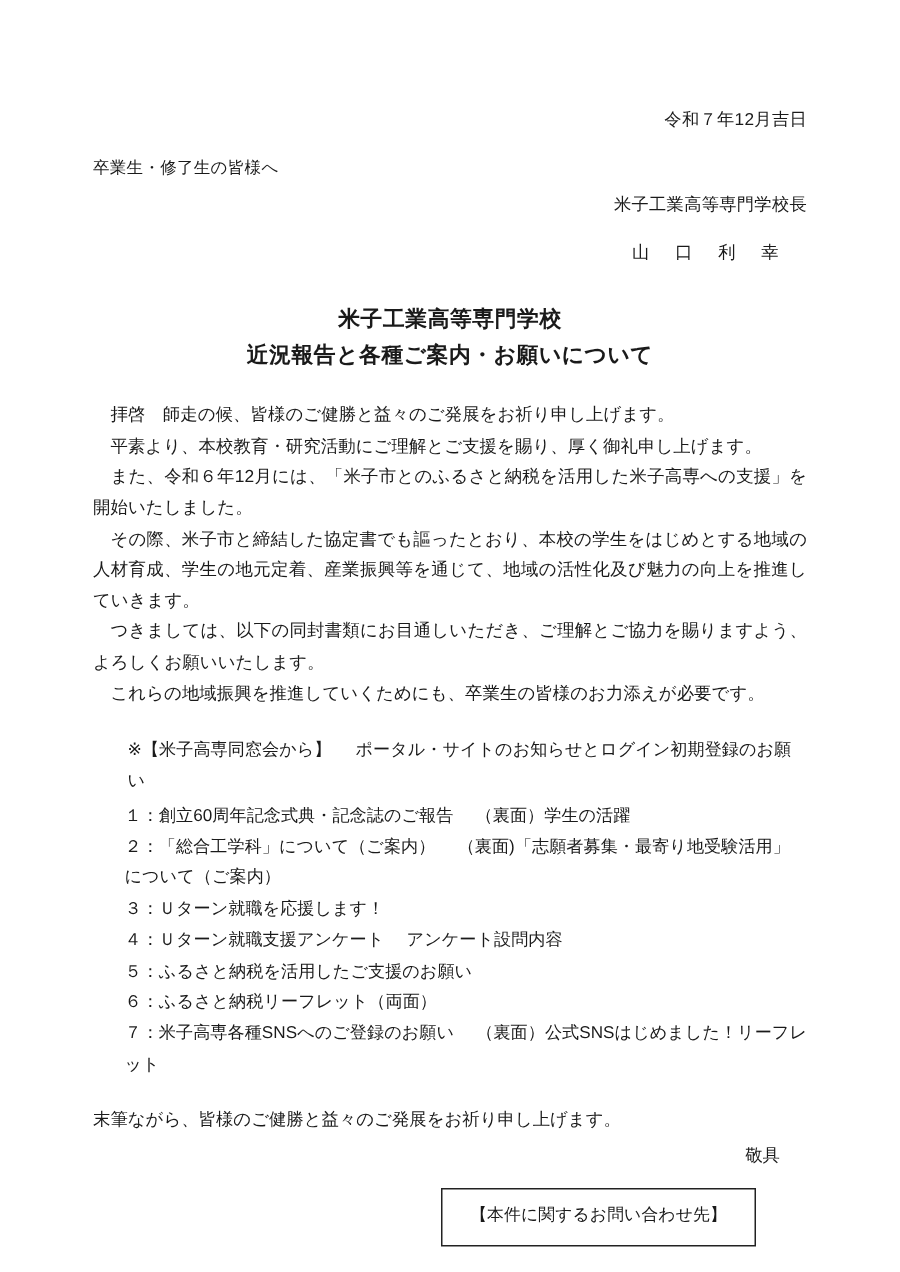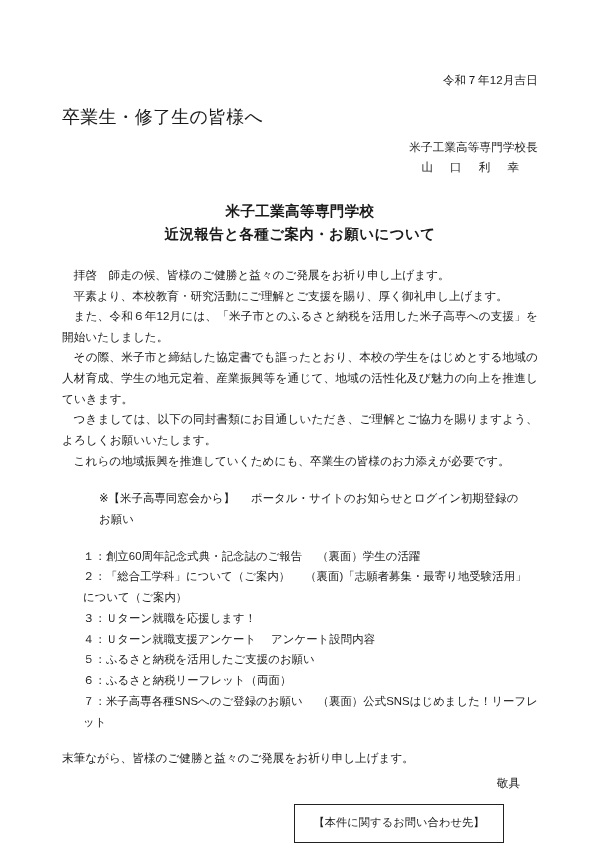--- a/index.html
+++ b/index.html
@@ -25,35 +25,35 @@
 
   
   .date-line {
     text-align: right;
     font-size: 11.5px;
     line-height: 1.4;
     padding-top: 72px;
     letter-spacing: 0.2px;
   }
   .recipient {
-    font-size: 18px;
+    font-size: 11px;
     line-height: 1.4;
     margin-top: 17px;
     letter-spacing: 0.2px;
   }
   .sender-block {
     text-align: right;
     font-size: 11.5px;
     line-height: 1.55;
     margin-top: 9px;
     letter-spacing: 0.2px;
   }
   .sender-name {
     display: block;
-    margin-top: 2px;
+    margin-top: 14px;
     margin-right: 12px;
     letter-spacing: 7px;
   }
 
   
   .title-block {
     text-align: center;
     font-weight: bold;
     font-size: 14.5px;
     line-height: 1.62;
@@ -76,21 +76,21 @@
   }
 
   
   .list-block {
     margin-top: 17px;
     margin-left: 21px;
     font-size: 11.4px;
     line-height: 1.82;
     letter-spacing: 0.05px;
   }
-  .list-note { margin: 16px; }
+  .list-note { margin: 2px; }
   .list-note .gap { display: inline-block; width: 1.4em; }
   .list-item { margin: 0; }
   .list-item .gap { display: inline-block; width: 1.3em; }
 
   
   .closing-block {
     margin-top: 16px;
     font-size: 11.6px;
     line-height: 1.78;
   }

